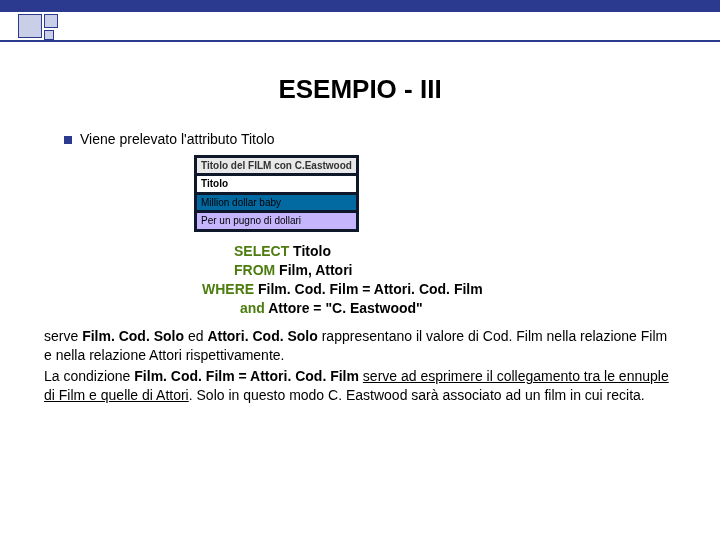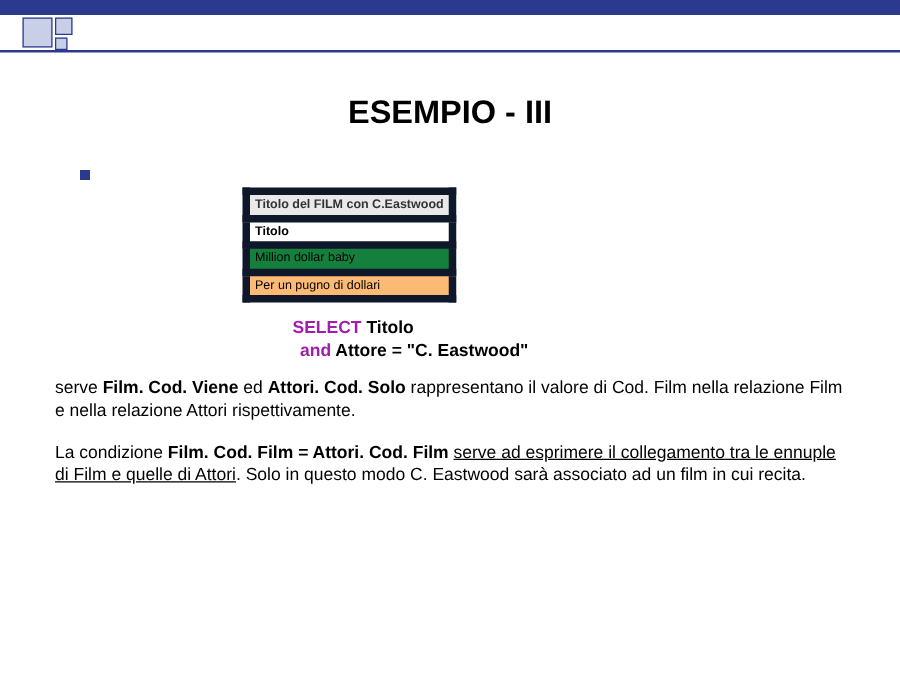--- a/index.html
+++ b/index.html
@@ -9,46 +9,47 @@
   .sq1{top:14px;left:18px;width:22px;height:22px}
   .sq2{top:14px;left:44px;width:12px;height:12px}
   .sq3{top:30px;left:44px;width:8px;height:8px}
   .under{position:absolute;top:40px;left:0;right:0;height:2px;background:#2b3a8f}
   h1{position:absolute;top:74px;left:0;right:0;margin:0;text-align:center;font-size:26px;font-weight:bold}
   .body{position:absolute;top:130px;left:44px;right:44px;font-size:14px;line-height:1.35}
   .bullet{display:flex;gap:8px;margin-left:20px}
   .bullet .sqb{width:8px;height:8px;background:#2b3a8f;margin-top:6px;flex:0 0 8px}
   .mini{margin:6px 0 10px 150px}
   .mini table{border-collapse:collapse;font-size:10px}
-  .mini td{border:6px solid #0f172a;padding:1px 4px}
+  .mini td{border:3px solid #0f172a;padding:1px 4px}
   .hdr{background:#e9e9e9;font-weight:bold;color:#333}
   .colh{font-weight:bold}
-  .r1{background:#15803d}
-  .r2{background:#fdba74}
+  .r1{background:#0369a1}
+  .r2{background:#c4b5fd}
   .sql{margin:4px 0 10px 190px;font-weight:bold}
-  .kw{color:#a21caf}
+  .kw{color:#4d7c0f}
   .para{margin:6px 0 0 0}
   .u{text-decoration:underline}
 </style>
 </head>
 <body>
 
 <div class="slide">
   <div class="topbar"></div>
   <div class="sq sq1"></div>
   <div class="sq sq2"></div>
   <div class="sq sq3"></div>
   <div class="under"></div>
 
   <h1>ESEMPIO - III</h1>
 
   <div class="body">
 
     <div class="bullet">
       <div class="sqb"></div>
+      <div>Viene prelevato l'attributo Titolo</div>
     </div>
 
     <div class="mini">
       <table>
         <tbody>
             <tr>
               <td class="hdr">Titolo del FILM con C.Eastwood</td>
             </tr>
         <tr>
               <td class="colh">Titolo</td>
@@ -59,25 +60,27 @@
         <tr>
               <td class="r2">Per un pugno di dollari</td>
             </tr>
       </tbody>
         </table>
     </div>
 
 
     <div class="sql">
       <div><span class="kw">SELECT</span><span> Titolo</span></div>
+      <div><span class="kw">FROM</span><span> Film, Attori</span></div>
+      <div style="margin-left:-32px"><span class="kw">WHERE</span><span> Film. Cod. Film = Attori. Cod. Film</span></div>
       <div style="margin-left:6px"><span class="kw">and</span><span> Attore = "C. Eastwood"</span></div>
     </div>
 
     <div class="para">
-      <span>serve </span><b>Film. Cod. Viene</b><span> ed </span><b>Attori. Cod. Solo</b><span> rappresentano il valore di Cod. Film nella relazione Film e nella relazione Attori rispettivamente.</span>
+      <span>serve </span><b>Film. Cod. Solo</b><span> ed </span><b>Attori. Cod. Solo</b><span> rappresentano il valore di Cod. Film nella relazione Film e nella relazione Attori rispettivamente.</span>
     </div>
 
-    <div class="para" style="margin-top:14px">
+    <div class="para" style="margin-top:2px">
       <span>La condizione </span><b>Film. Cod. Film = Attori. Cod. Film </b><span class="u">serve ad esprimere il collegamento tra le ennuple di Film e quelle di Attori</span><span>. Solo in questo modo C. Eastwood sarà associato ad un film in cui recita.</span>
     </div>
 
   </div>
 </div>
 
 </body></html>

